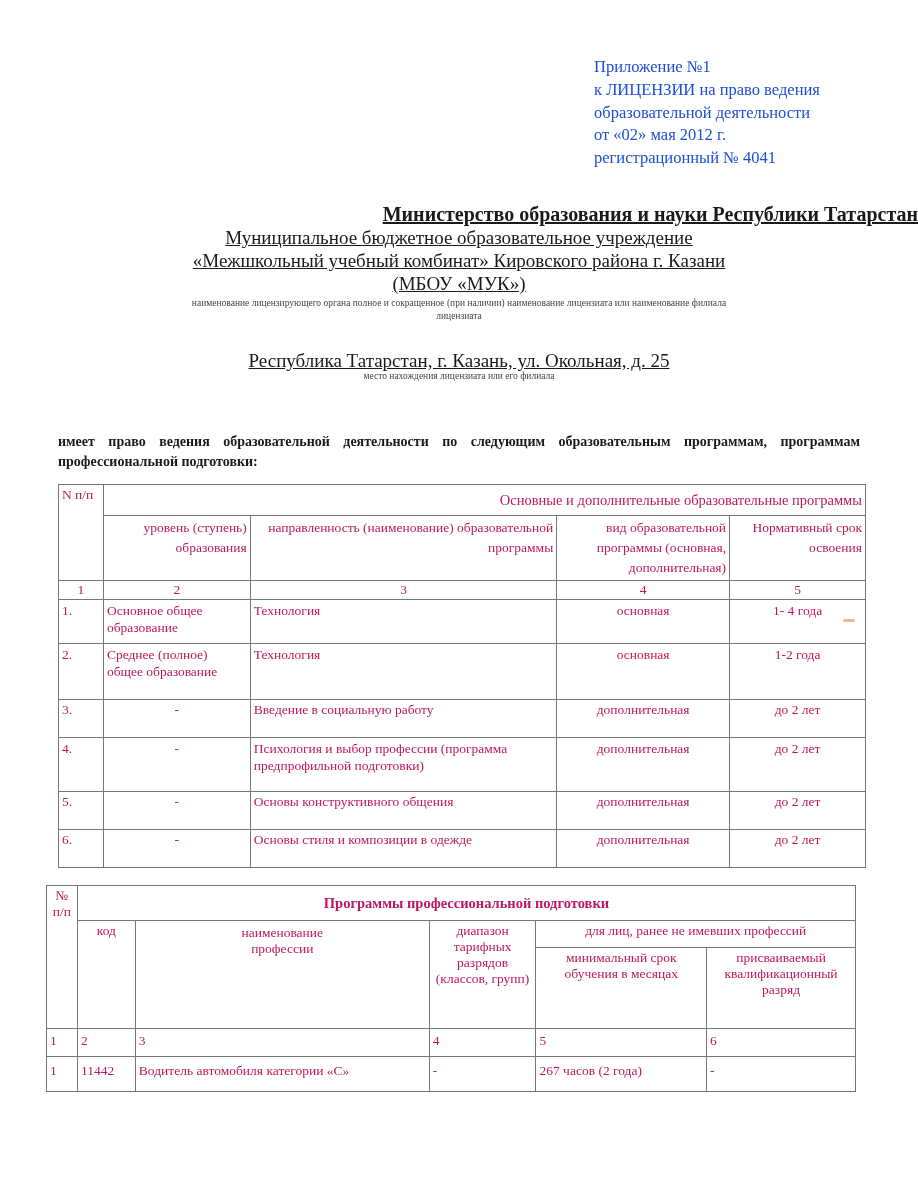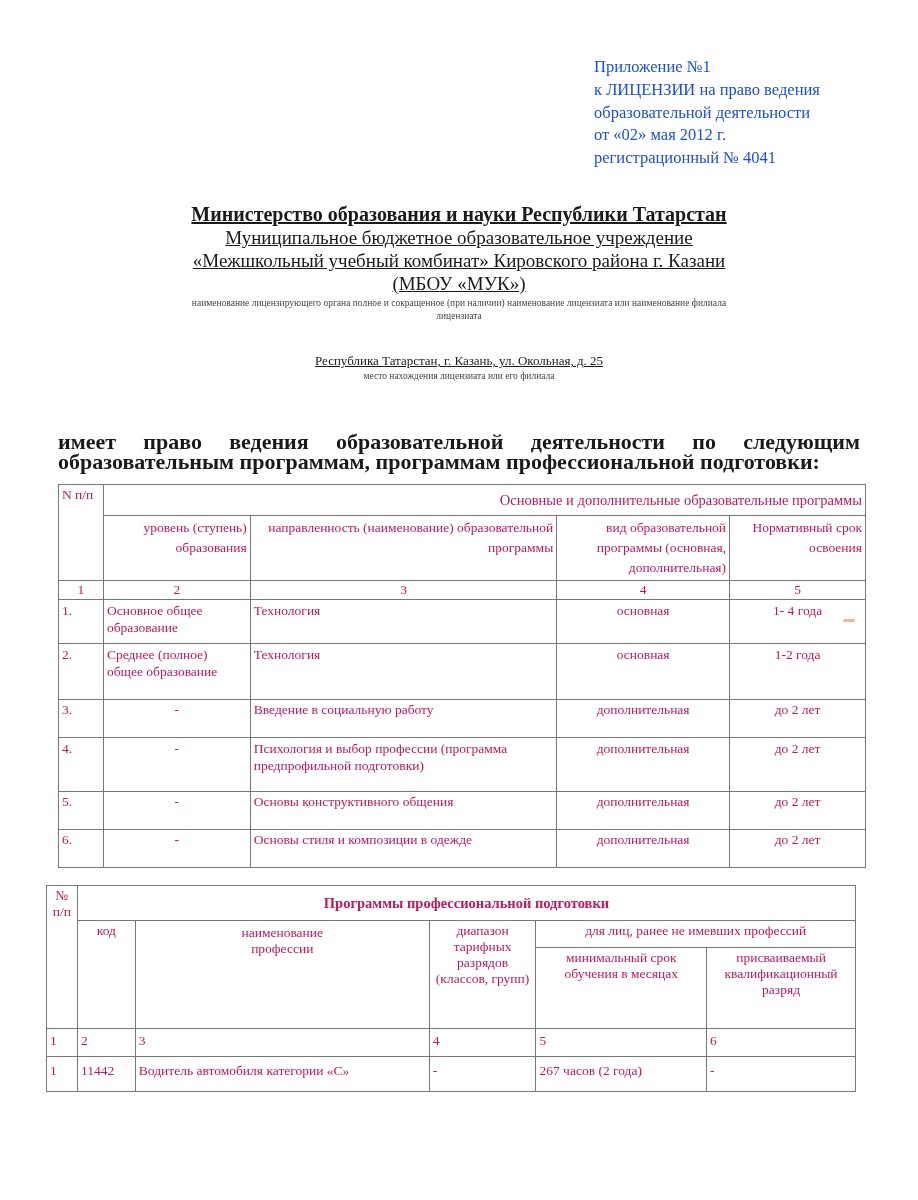--- a/index.html
+++ b/index.html
@@ -5,30 +5,30 @@
   html, body { margin: 0; padding: 0; }
   body {
     width: 918px; height: 1200px; background: #ffffff; position: relative; overflow: hidden;
     font-family: "Liberation Serif", "DejaVu Serif", serif; color: #1a1a1a;
   }
   .annex {
     position: absolute; left: 594px; top: 56px; font-size: 16.5px; line-height: 22.8px; color: #1d4ed8;
   }
   .annex div { white-space: nowrap; }
   .org-block { position: absolute; left: 0; width: 918px; top: 202px; text-align: center; }
-  .ministry { font-size: 20px; font-weight: bold; text-decoration: underline; line-height: 24px; }
+  .ministry { font-size: 20px; font-weight: bold; text-decoration: underline; line-height: 24px; text-align: right; }
   .org-line { font-size: 19px; text-decoration: underline; line-height: 23px; }
   .caption { font-size: 9.5px; color: #444; line-height: 13px; }
   .caption.c1 { margin-top: 2px; }
   .caption.c2 { margin-top: 0; }
   .address { position: absolute; left: 0; width: 918px; top: 350px; text-align: center; }
-  .address .addr { font-size: 13px; text-decoration: underline; line-height: 22px; }
+  .address .addr { font-size: 19px; text-decoration: underline; line-height: 22px; }
   .address .caption { margin-top: -2px; }
   .intro {
-    position: absolute; left: 58px; width: 802px; top: 432px; font-size: 22px; font-weight: bold;
+    position: absolute; left: 58px; width: 802px; top: 432px; font-size: 14px; font-weight: bold;
     line-height: 20px; text-align: justify; text-align-last: left;
   }
   table { border-collapse: collapse; position: absolute; font-size: 13.5px; color: #be185d; }
   td, th { border: 1px solid #777; padding: 2px 3px; vertical-align: top; font-weight: normal; }
   .t1 { left: 58px; top: 484px; width: 808px; }
   .t1 th.title { font-weight: normal; text-align: right; font-size: 14.5px; height: 26px; vertical-align: middle; padding-left: 48px; }
   .t1 .hdr td { text-align: right; height: 52px; line-height: 20px; padding-left: 16px; }
   .center { text-align: center; }
   .t1 .num-row td { height: 14px; padding: 1px 3px; }
   .t1 .r-tall td { height: 39px; line-height: 17px; }

